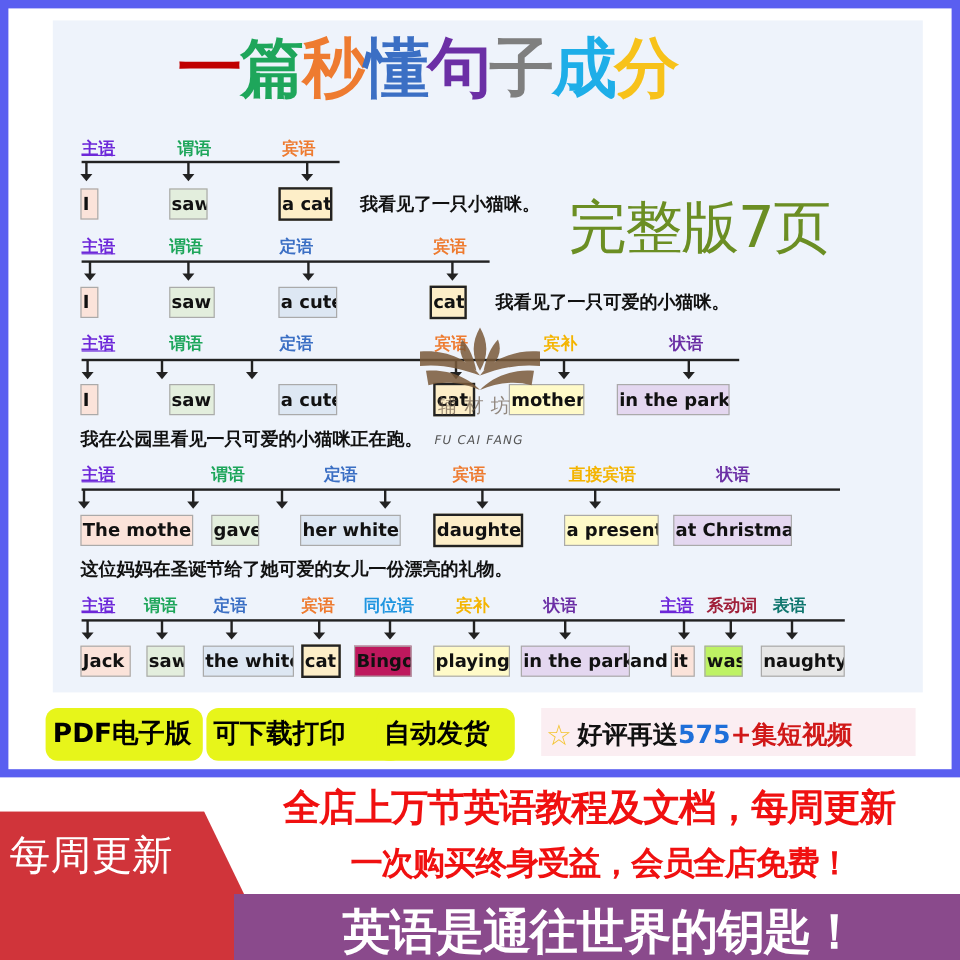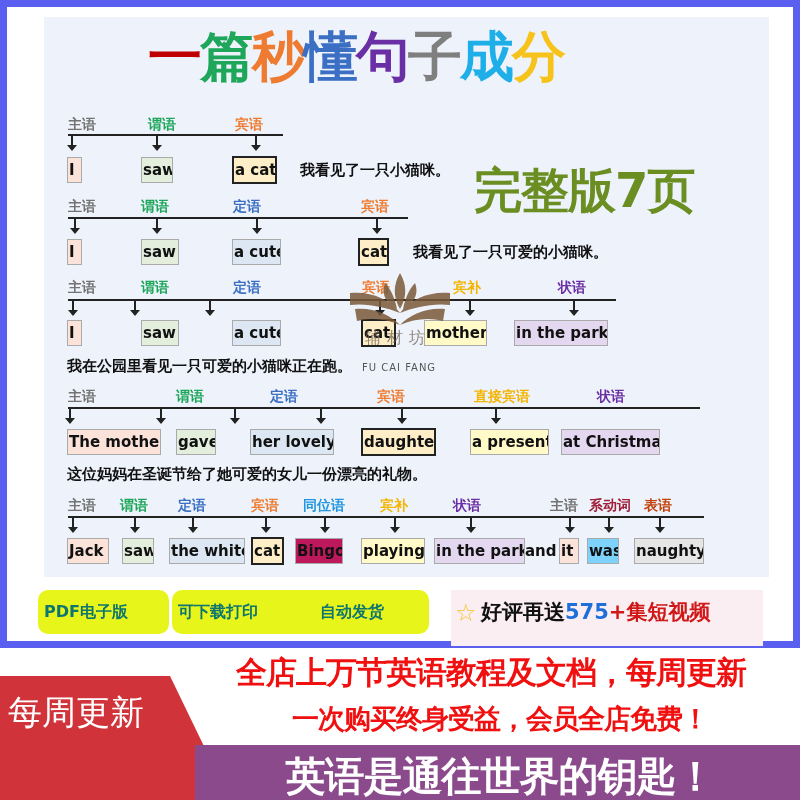--- a/index.html
+++ b/index.html
@@ -15,35 +15,35 @@
 
   .lbl { position:absolute; font-size:14px; font-weight:bold; white-space:nowrap; line-height:16px; }
   .hline { position:absolute; height:2px; background:#222; }
   .arrow { position:absolute; width:2px; background:#222; }
   .arrow::after { content:""; position:absolute; left:-4px; bottom:-2px; width:0; height:0; border-left:5px solid transparent; border-right:5px solid transparent; border-top:6px solid #222; }
   .box { position:absolute; height:26px; font-size:15px; font-weight:bold; color:#111; line-height:24px; padding:0 1px; border:1.5px solid #aaa; white-space:nowrap; overflow:hidden; }
   .box.strong { border:2px solid #222; }
   .cn { position:absolute; font-size:15px; font-weight:bold; color:#111; white-space:nowrap; }
   .plain { position:absolute; font-size:15px; font-weight:bold; color:#111; white-space:nowrap; line-height:24px; }
 
-  .c-sub { color:#737373; } .c-pred { color:#1ea65b; } .c-attr { color:#3b6fc4; }
+  .c-sub { color:#6d28d9;text-decoration:underline; } .c-pred { color:#1ea65b; } .c-attr { color:#3b6fc4; }
   .c-obj { color:#ee7b30; } .c-comp { color:#f4b400;text-align:center; } .c-adv { color:#6b2fa5; }
-  .c-appos { color:#2196e0; } .c-link { color:#a0203a; } .c-pred2 { color:#c2410c; }
+  .c-appos { color:#2196e0; } .c-link { color:#a0203a; } .c-pred2 { color:#0f766e; }
 
   .bg-sub { background:#fbe3da; } .bg-pred { background:#e3eedd; } .bg-attr { background:#dde7f3; }
   .bg-obj { background:#fdeec8; } .bg-comp { background:#fffac8; } .bg-adv { background:#e4d7f0; }
-  .bg-appos { background:#be185d; } .bg-link { background:#7dd3fc; } .bg-pred2 { background:#e6e6e6; }
-
-  .stamp { position:absolute; left:474px; top:162px; font-size:48px; font-weight:bold; color:#6b8e23; letter-spacing:-1px; line-height:56px; }
+  .bg-appos { background:#be185d; } .bg-link { background:#bef264; } .bg-pred2 { background:#e6e6e6; }
+
+  .stamp { position:absolute; left:474px; top:162px; font-size:48px; font-weight:normal; color:#6b8e23; letter-spacing:-1px; line-height:56px; }
   .watermark { position:absolute; left:345px; top:265px; width:110px; height:110px; }
-  .wm-text { position:absolute; left:362px; top:362px; font-size:10px; color:#555; letter-spacing:1px; }
+  .wm-text { position:absolute; left:362px; top:362px; font-size:10px; font-style:italic; color:#555; letter-spacing:1px; }
   .wm-cn { position:absolute; left:365px; top:328px; font-size:16px; color:#6b5a4a; letter-spacing:6px; opacity:.7; font-family:"DejaVu Serif", serif; }
 
-  .tag { position:absolute; top:590px; height:44px; background:#e7f51a; border-radius:10px; color:#0f766e; font-size:16px; font-weight:bold; line-height:44px; padding:0 6px; white-space:nowrap; }
-  .promo { position:absolute; left:451px; top:590px; width:312px; height:56px; background:#fbeef2; font-size:21px; font-weight:bold; line-height:44px; white-space:nowrap; padding-left:4px; }
+  .tag { position:absolute; top:590px; height:44px; background:#e7f51a; border-radius:10px; color:#000000; font-size:22px; font-weight:bold; line-height:44px; padding:0 6px; white-space:nowrap; }
+  .promo { position:absolute; left:451px; top:590px; width:312px; height:40px; background:#fbeef2; font-size:21px; font-weight:bold; line-height:44px; white-space:nowrap; padding-left:4px; }
   .promo .star { display:inline-block; width:26px; color:#f4c430; font-size:24px; vertical-align:middle; }
 
   .footer { position:absolute; left:0; top:648px; width:800px; height:152px; background:#ffffff; }
   .foot-red { position:absolute; left:0; top:28px; width:230px; height:124px; background:#d0343a; clip-path:polygon(0 0, 170px 0, 230px 124px, 0 124px); }
   .foot-purple { position:absolute; left:195px; top:97px; width:605px; height:55px; background:#8a4a8c; }
   .foot-l1 { position:absolute; left:8px; top:42px; font-size:34px; color:#fff; }
   .foot-l2 { position:absolute; left:40px; top:104px; font-size:34px; color:#fff; }
   .foot-r1 { position:absolute; left:182px; top:4px; width:618px; text-align:center; font-size:31px; font-weight:bold; color:#f01010; letter-spacing:-1px; }
   .foot-r2 { position:absolute; left:200px; top:53px; width:600px; text-align:center; font-size:27px; font-weight:bold; color:#f01010; letter-spacing:-1px; }
   .foot-r3 { position:absolute; left:200px; top:101px; width:600px; text-align:center; font-size:40px; font-weight:bold; color:#fff; letter-spacing:-1px; }
@@ -124,21 +124,21 @@
   <div class="lbl c-adv" style="left:597px;top:388px">状语</div>
   <div class="hline" style="left:68px;top:407px;width:632px"></div>
   <div class="arrow" style="left:69px;top:408px;height:14px"></div>
   <div class="arrow" style="left:160px;top:408px;height:14px"></div>
   <div class="arrow" style="left:234px;top:408px;height:14px"></div>
   <div class="arrow" style="left:320px;top:408px;height:14px"></div>
   <div class="arrow" style="left:401px;top:408px;height:14px"></div>
   <div class="arrow" style="left:495px;top:408px;height:14px"></div>
   <div class="box bg-sub" style="left:67px;top:429px;width:94px">The mother</div>
   <div class="box bg-pred" style="left:176px;top:429px;width:40px">gave</div>
-  <div class="box bg-attr" style="left:250px;top:429px;width:84px">her lovely</div>
+  <div class="box bg-attr" style="left:250px;top:429px;width:84px">her white</div>
   <div class="box bg-obj strong" style="left:361px;top:428px;width:75px;height:28px">daughter</div>
   <div class="box bg-comp" style="left:470px;top:429px;width:79px">a present</div>
   <div class="box bg-adv" style="left:561px;top:429px;width:99px">at Christmas.</div>
   <div class="cn" style="left:67px;top:465px">这位妈妈在圣诞节给了她可爱的女儿一份漂亮的礼物。</div>
 </div>
 
 <div>
   <div class="lbl c-sub" style="left:68px;top:497px">主语</div>
   <div class="lbl c-pred" style="left:120px;top:497px">谓语</div>
   <div class="lbl c-attr" style="left:178px;top:497px">定语</div>

